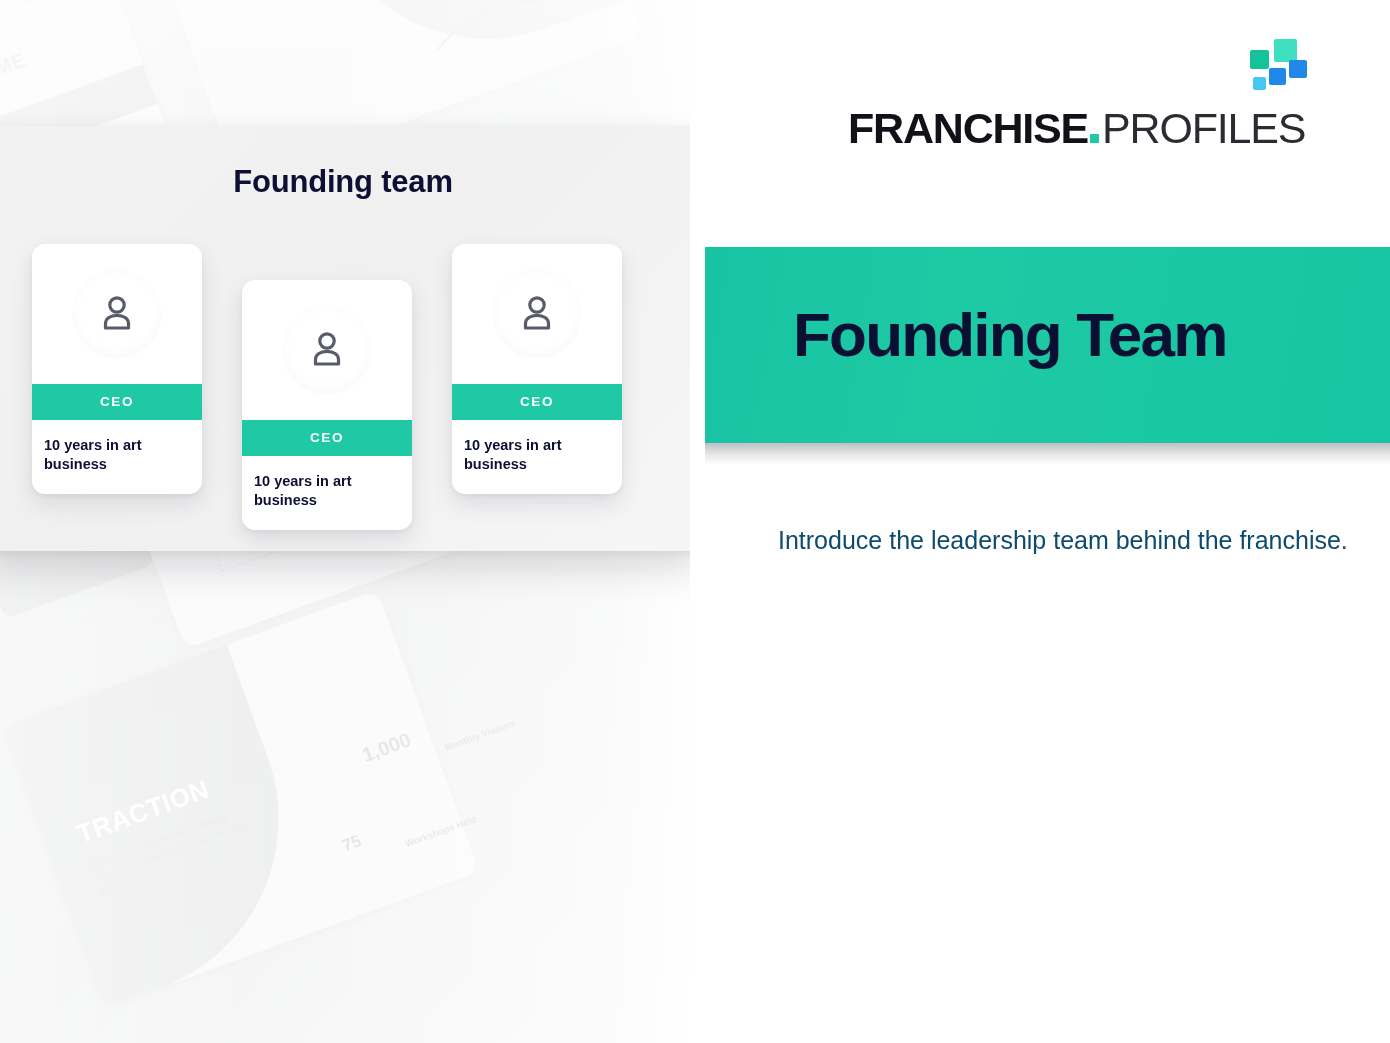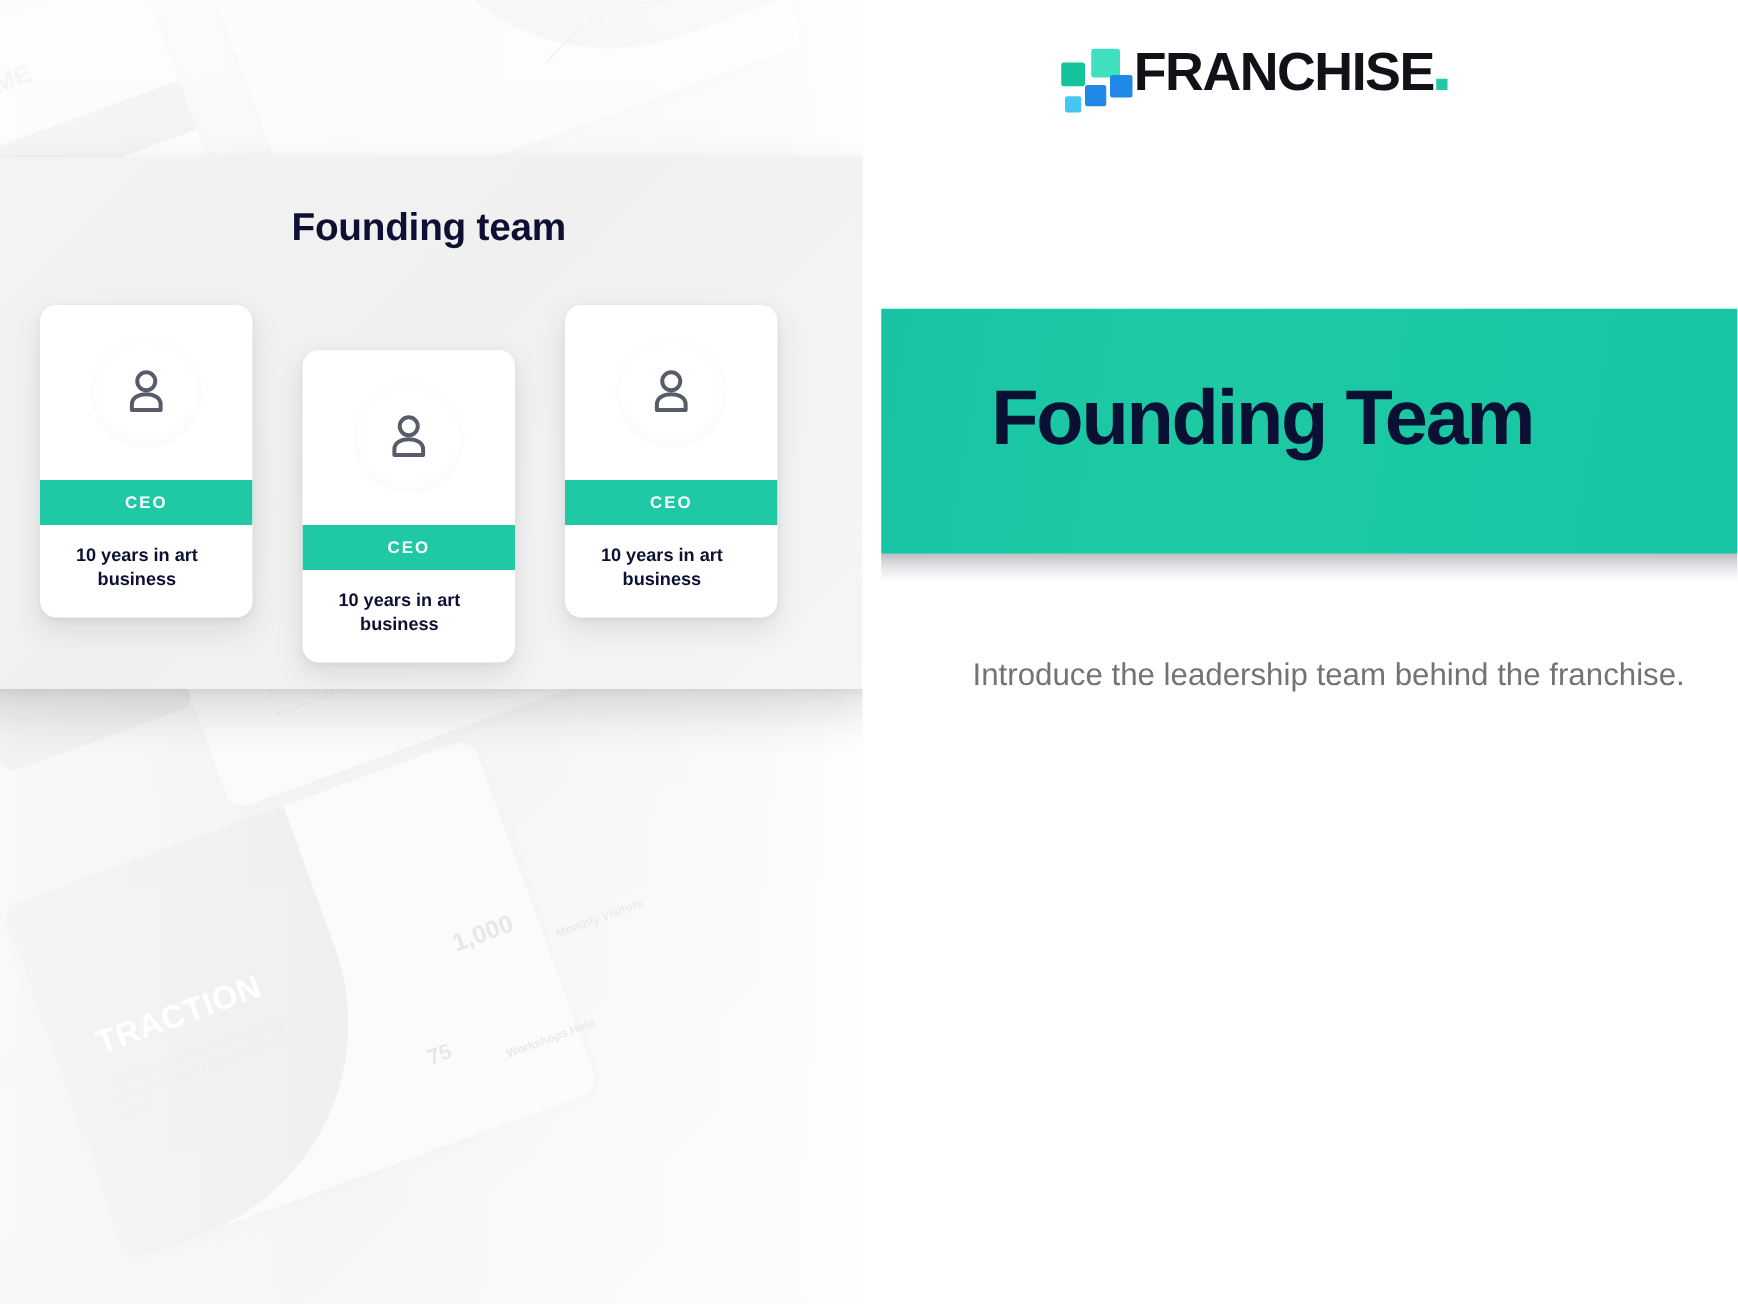--- a/index.html
+++ b/index.html
@@ -79,28 +79,28 @@
     background:radial-gradient(circle at 50% 40%, #ffffff 55%, #fafafb 100%);
     box-shadow:0 0 0 1px rgba(0,0,0,.012), inset 0 0 14px rgba(0,0,0,.018);
     display:flex;align-items:center;justify-content:center;
   }
   .role-band{
     background:#1fc9a5; color:#fff; text-align:center;
     font-size:13.5px; font-weight:800; letter-spacing:1.6px;
     padding:10px 0 11px 0;
   }
   .pcard .desc{
-    padding:16px 27px 20px 12px; text-align:center;
+    padding:16px 27px 20px 12px; 
     font-size:14.5px; font-weight:800; color:#0d1033; line-height:1.32;
   }
 
   
   .right-pane{ position:absolute; left:690px; top:0; width:700px; height:1043px; background:#fff; }
 
-  .logo{ position:absolute; left:158px; top:37px; display:flex; align-items:flex-start; gap:3px; }
+  .logo{ position:absolute; left:158px; top:37px; display:flex; align-items:flex-end; gap:14px;flex-direction:column; }
   .logo-mark{ position:relative; width:56px; height:56px; }
   .logo-mark i{ position:absolute; display:block; border-radius:2px; }
   .logo-type{ display:flex; align-items:baseline; font-size:43px; line-height:1; }
   .lt-bold{ font-weight:700; color:#111217; letter-spacing:-1.2px; }
   .lt-dot{ display:inline-block; width:9px; height:9px; background:#1fc9a5; margin:0 3px 0 2px; }
   .lt-light{ font-weight:400; color:#2b2c31; letter-spacing:-1.2px; }
 
   .title-band{
     position:absolute; left:15px; top:247px; width:685px; height:196px;
     background:linear-gradient(100deg,#17c3a3 0%,#1ecaa4 35%,#17c5a4 100%);
@@ -109,21 +109,21 @@
     position:absolute; left:15px; top:443px; width:685px; height:22px;
     background:linear-gradient(to bottom, rgba(150,152,158,.62) 0%, rgba(180,182,188,.30) 55%, rgba(255,255,255,0) 100%);
   }
   .band-title{
     position:absolute; left:88px; top:52px;
     font-size:62px; font-weight:700; color:#0a1033; letter-spacing:-1.8px;
   }
 
   .body-copy{
     position:absolute; left:778px; top:521px; width:572px;
-    font-size:25px; line-height:1.52; color:#737373; font-weight:400;
+    font-size:25px; line-height:1.52; color:#0c4a6e; font-weight:400;
   }
   .body-copy p + p{ margin-top:33px; }
 </style>
 </head>
 <body>
 
 <div class="left-pane">
   <div class="deck">
 
     <div class="slide" style="left:60px; top:120px; width:430px; height:290px;">
@@ -242,20 +242,21 @@
     <div class="logo-mark">
       <i style="left:1px;  top:13px; width:19px; height:19px; background:#15c39a;"></i>
       <i style="left:25px; top:2px;  width:23px; height:23px; background:#3ee0bf;"></i>
       <i style="left:20px; top:31px; width:17px; height:17px; background:#2089e8;"></i>
       <i style="left:40px; top:23px; width:18px; height:18px; background:#2089e8;"></i>
       <i style="left:4px;  top:40px; width:13px; height:13px; background:#45c6f5;"></i>
     </div>
     <div class="logo-type">
       <span class="lt-bold">FRANCHISE</span>
       <span class="lt-dot"></span>
+      <span class="lt-light">PROFILES</span>
     </div>
   </div>
 
   <div class="title-band">
     <div class="band-title">Founding Team</div>
   </div>
   <div class="band-shadow"></div>
 
 </div>
 

